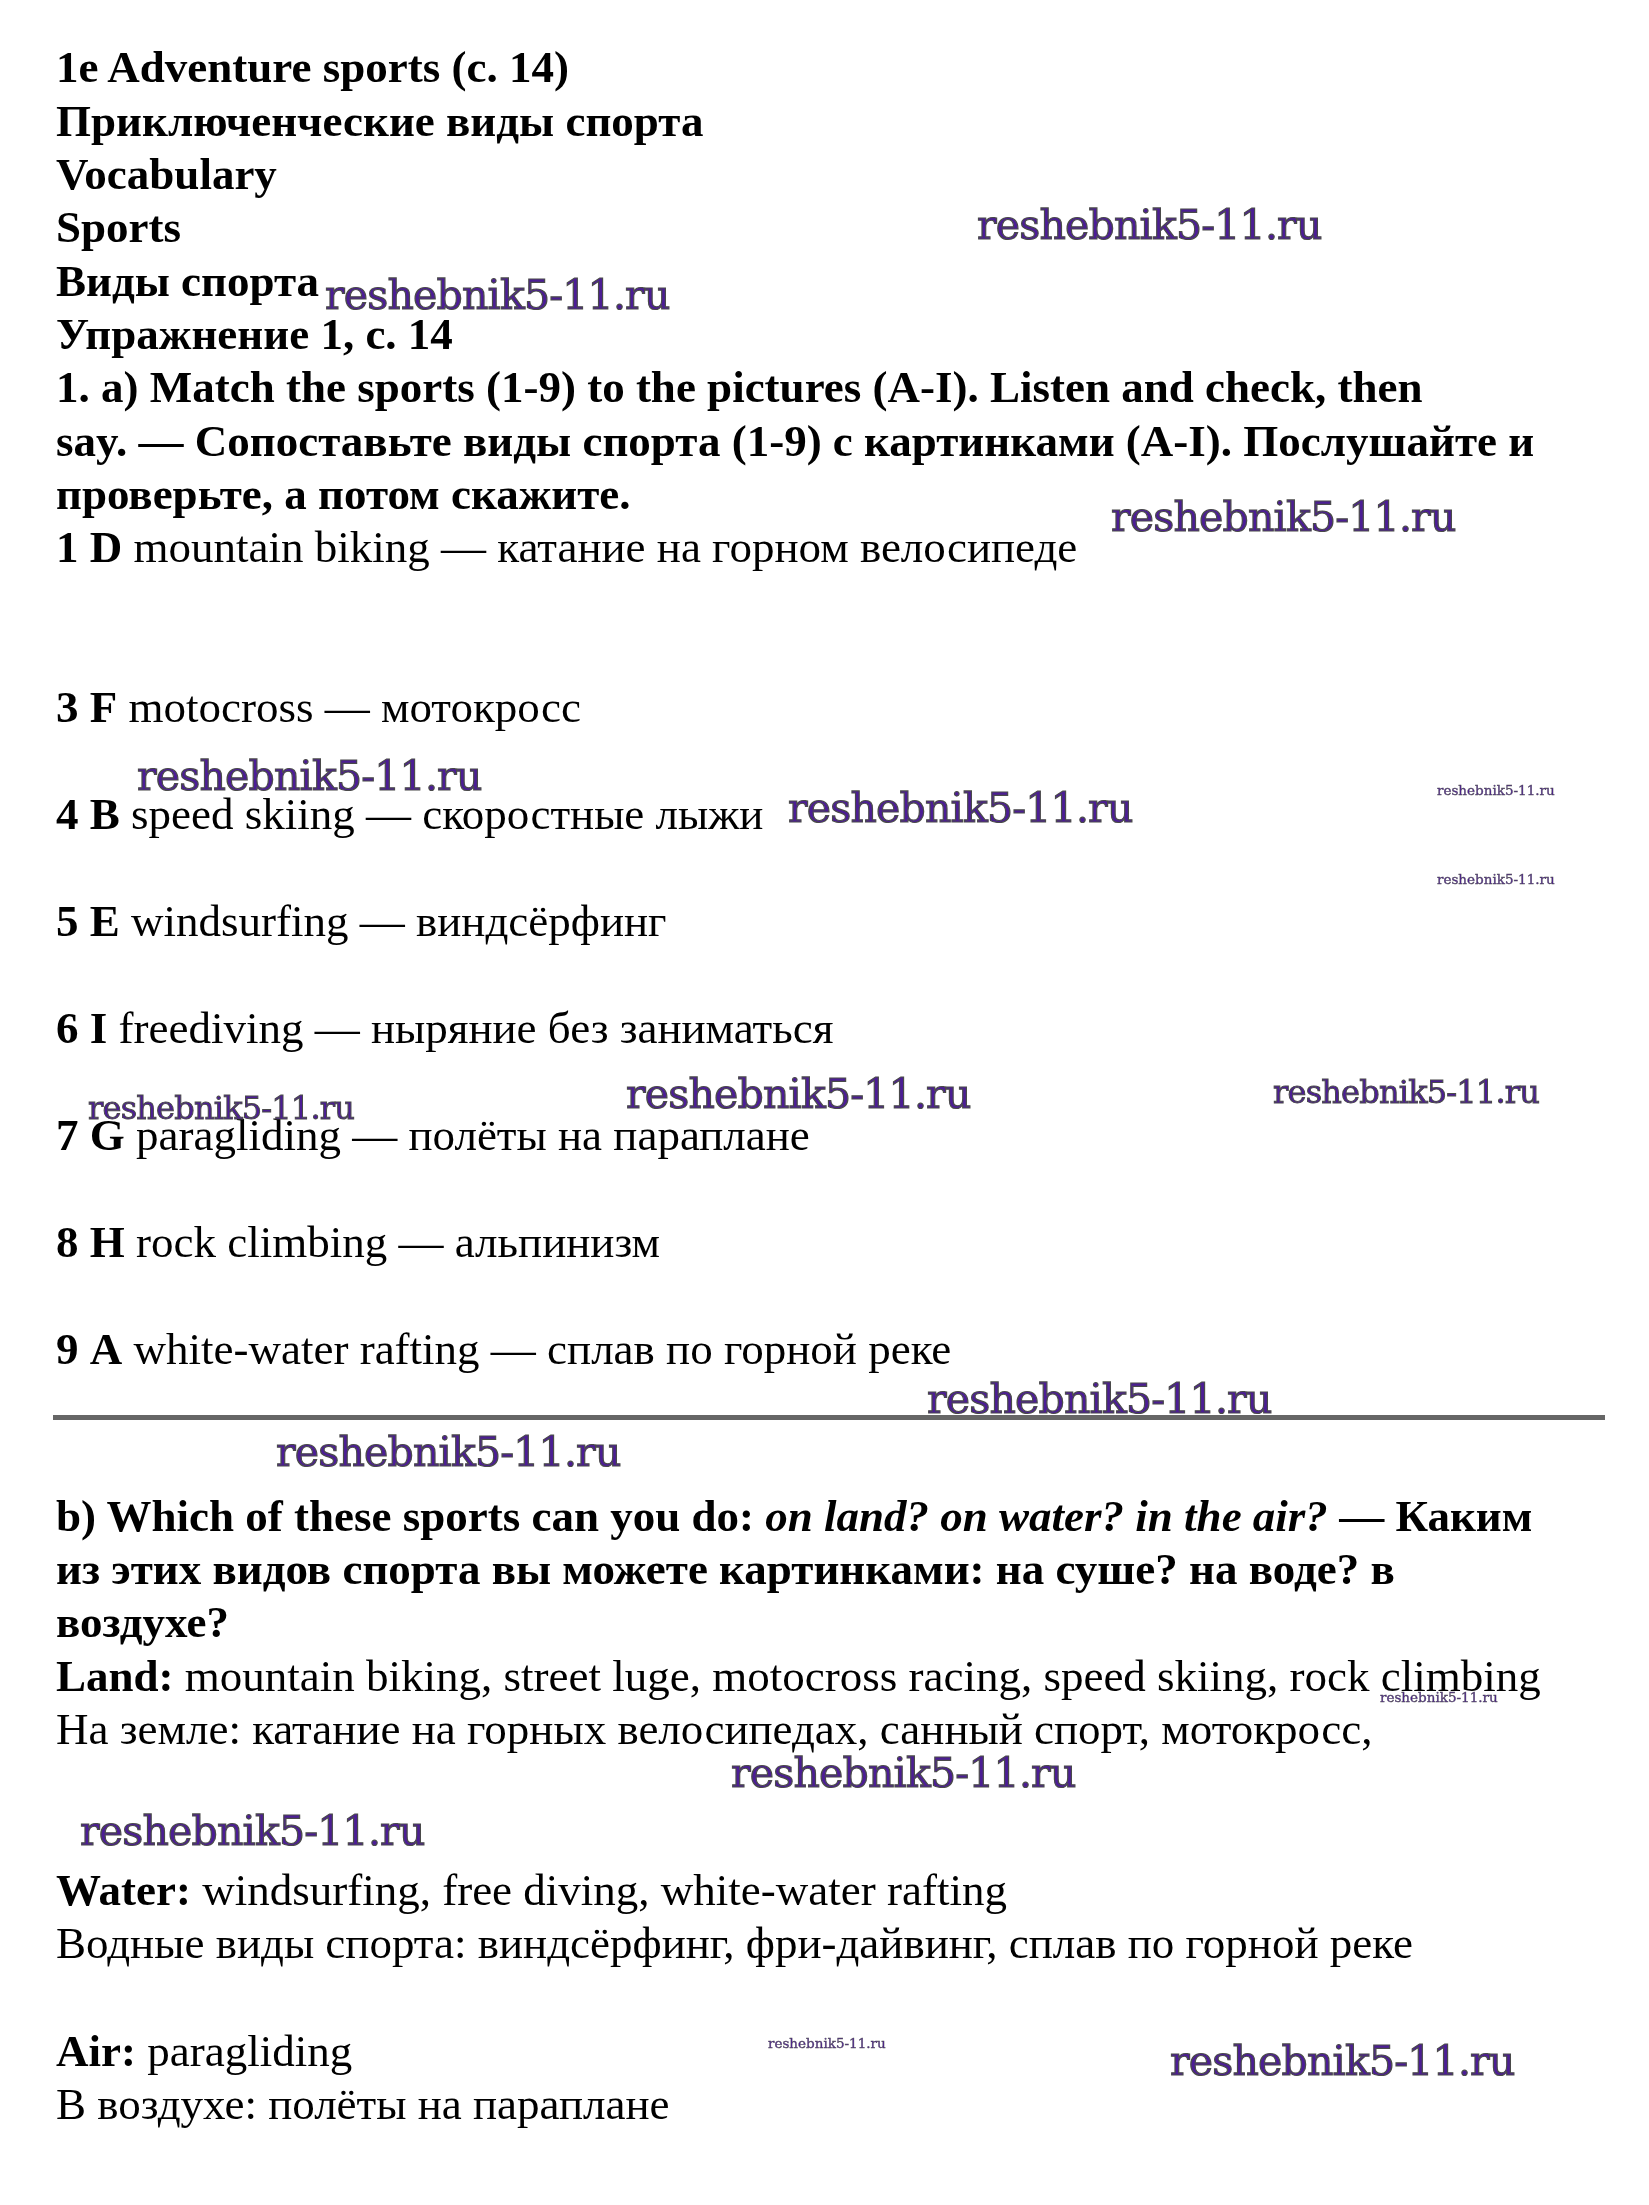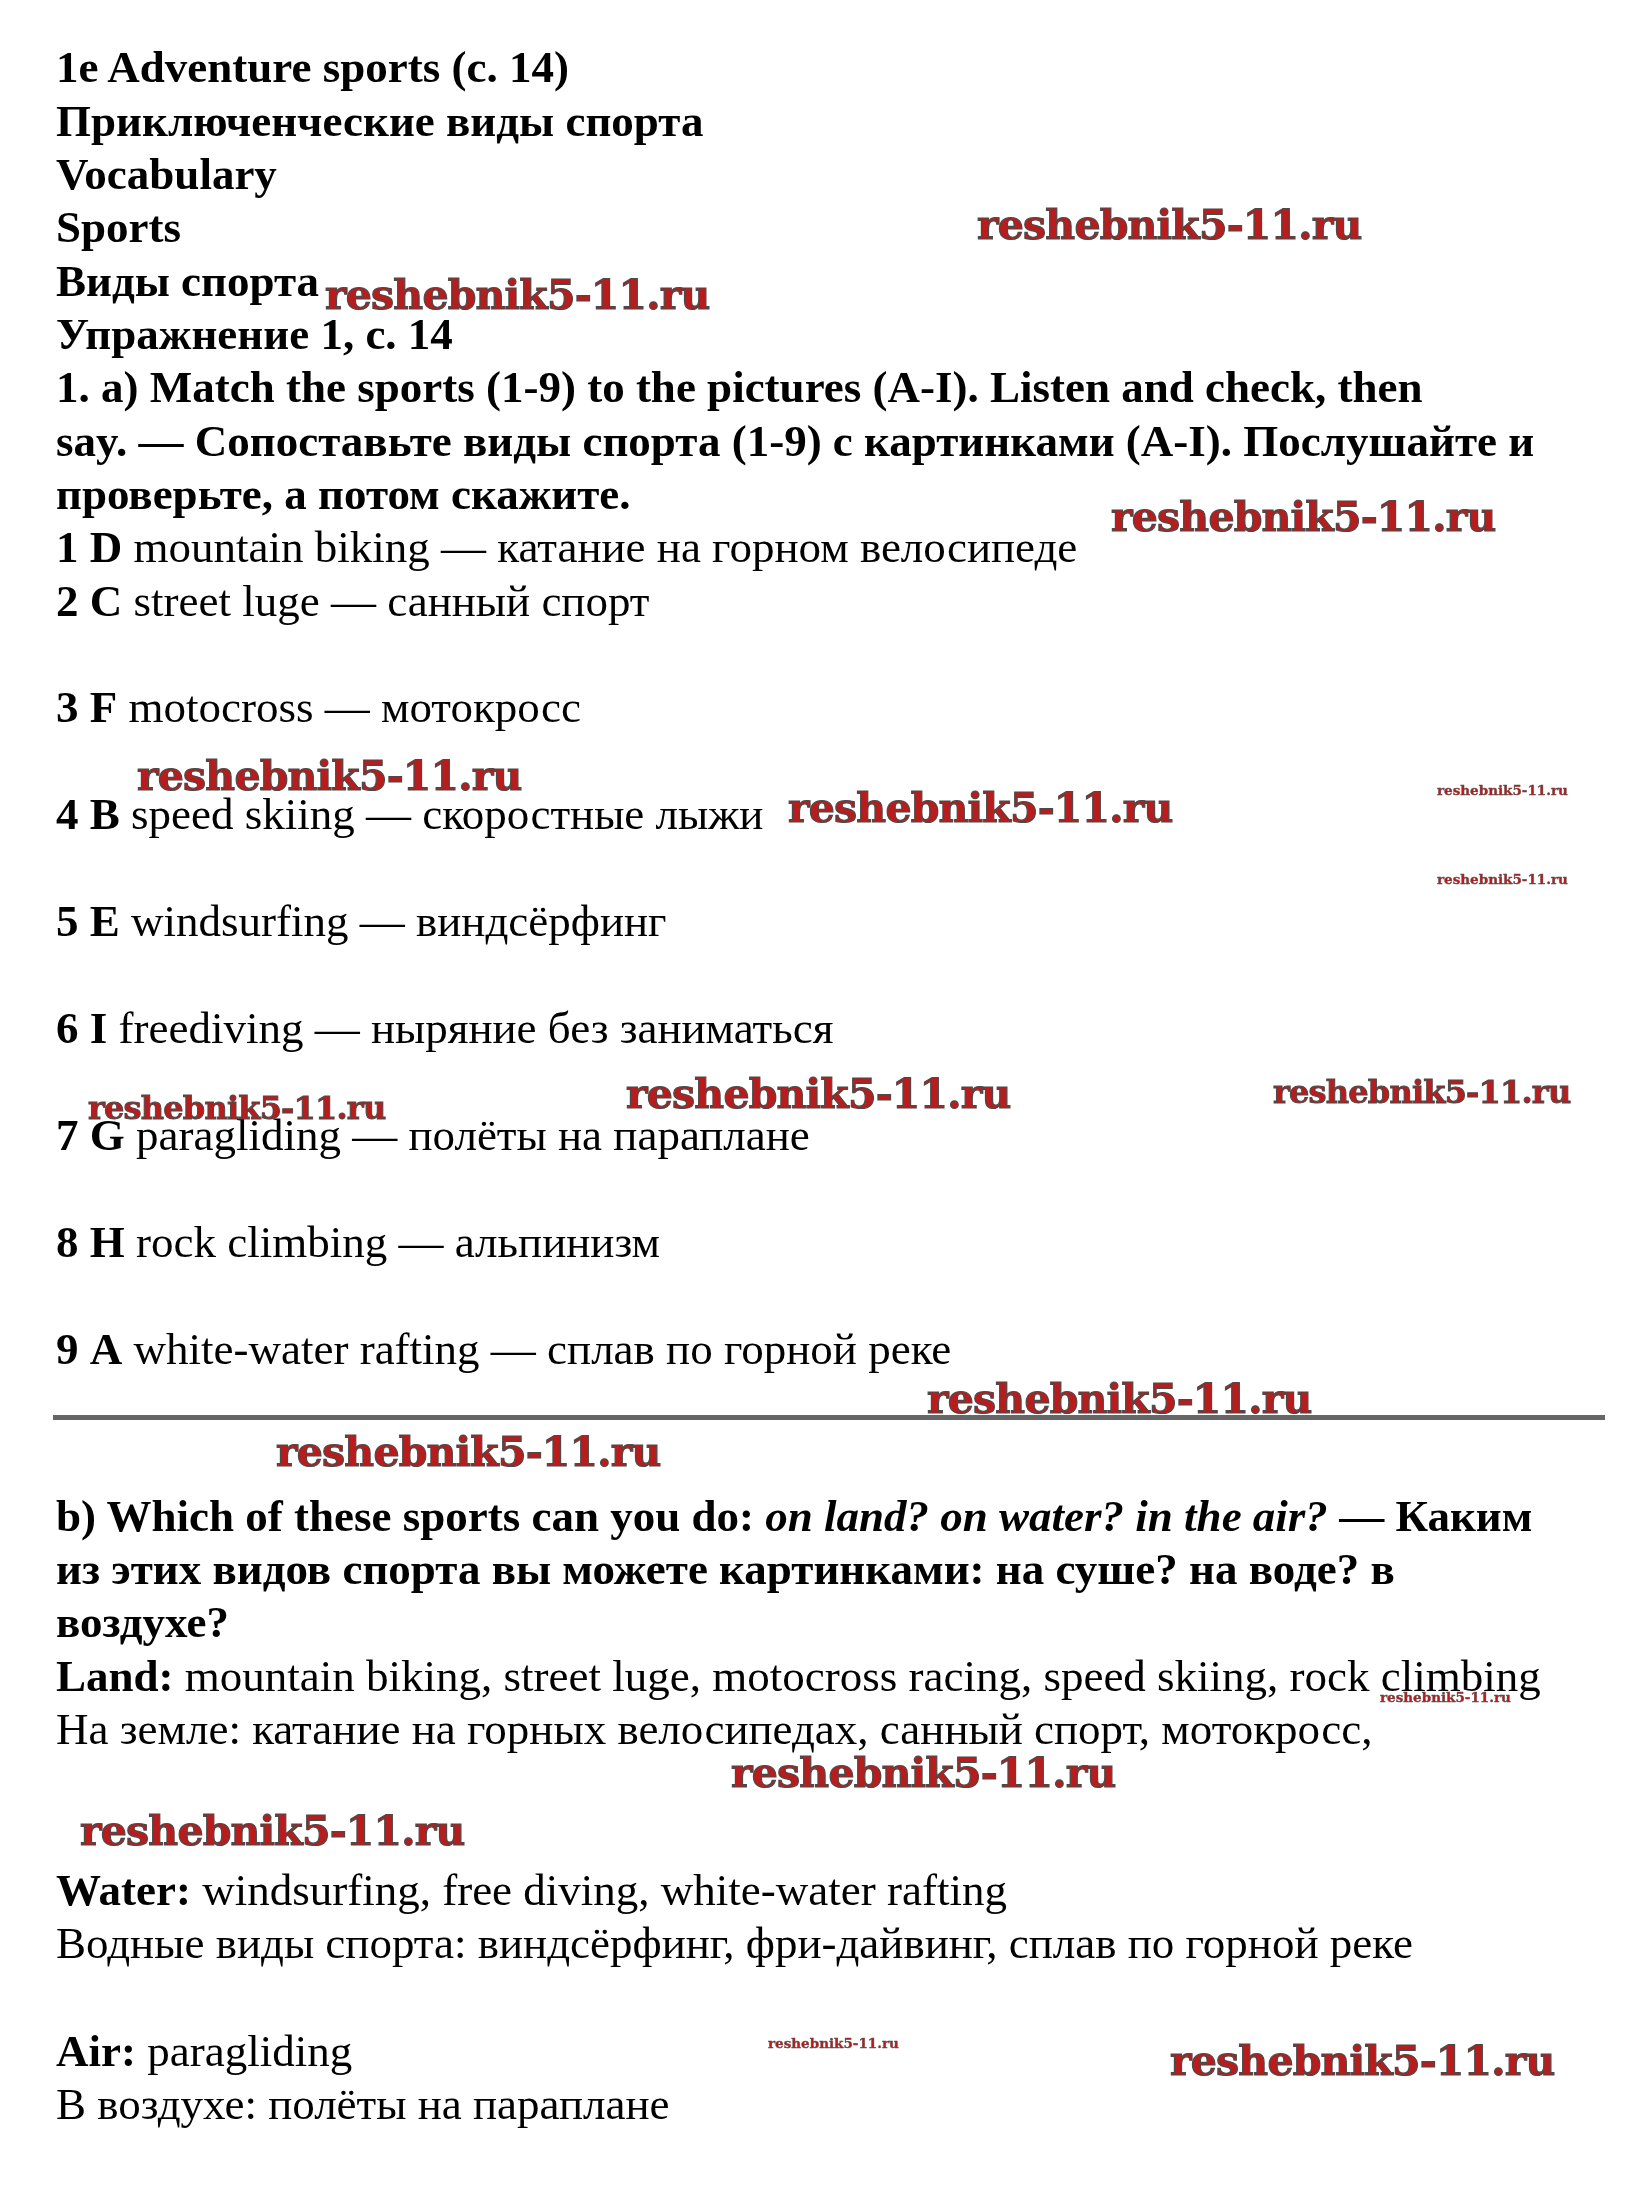--- a/index.html
+++ b/index.html
@@ -10,22 +10,22 @@
     font-family: "Liberation Serif", "DejaVu Serif", serif;
     font-size: 45px; line-height: 53px; color: #000;
   }
   .b { font-weight: bold; }
   .i { font-style: italic; }
   .rule {
     position: absolute; left: 53px; top: 1415px; width: 1552px; height: 4.8px; background: #666666;
   }
   .wm {
     position: absolute; white-space: nowrap;
-    font-family: "DejaVu Serif", "Liberation Serif", serif; font-weight: bold;
-    color: #b91c1c; letter-spacing: -0.8px;
+    font-family: "DejaVu Serif", "Liberation Serif", serif; font-weight: normal;
+    color: #4c1d95; letter-spacing: -0.8px;
     -webkit-text-stroke: 1.2px #4a4a4a;
   }
   .wm.lg { font-size: 41px; }
   .wm.md { font-size: 32px; -webkit-text-stroke: 1px #4a4a4a; }
   .wm.sm { font-size: 13.5px; -webkit-text-stroke: 0.4px #555; letter-spacing: 0; }
 </style>
 </head>
 <body>
 
 <div class="page">
@@ -35,21 +35,20 @@
   <div class="line b" style="top:148px">Vocabulary</div>
   <div class="line b" style="top:201px">Sports</div>
   <div class="line b" style="top:255px">Виды спорта</div>
   <div class="line b" style="top:308px">Упражнение 1, с. 14</div>
 
   <div class="line b" style="top:361px">1. a) Match the sports (1-9) to the pictures (A-I). Listen and check, then</div>
   <div class="line b" style="top:415px">say. — Сопоставьте виды спорта (1-9) с картинками (A-I). Послушайте и</div>
   <div class="line b" style="top:468px">проверьте, а потом скажите.</div>
 
   <div class="line" style="top:521px"><span class="b">1</span> <span class="b">D</span><span> mountain biking — катание на горном велосипеде</span></div>
-  <div class="line" style="top:575px"><span class="b">2</span> <span class="b">C</span><span> street luge — санный спорт</span></div>
   <div class="line" style="top:681px"><span class="b">3</span> <span class="b">F</span><span> motocross — мотокросс</span></div>
   <div class="line" style="top:788px"><span class="b">4</span> <span class="b">B</span><span> speed skiing — скоростные лыжи</span></div>
   <div class="line" style="top:895px"><span class="b">5</span> <span class="b">E</span><span> windsurfing — виндсёрфинг</span></div>
   <div class="line" style="top:1002px"><span class="b">6</span> <span class="b">I</span><span> freediving — ныряние без заниматься</span></div>
   <div class="line" style="top:1109px"><span class="b">7</span> <span class="b">G</span><span> paragliding — полёты на параплане</span></div>
   <div class="line" style="top:1216px"><span class="b">8</span> <span class="b">H</span><span> rock climbing — альпинизм</span></div>
   <div class="line" style="top:1323px"><span class="b">9</span> <span class="b">A</span><span> white-water rafting — сплав по горной реке</span></div>
 
   <div class="rule"></div>
 

